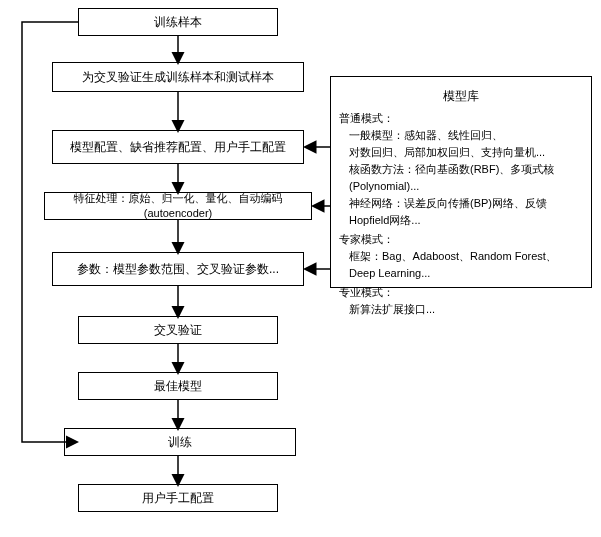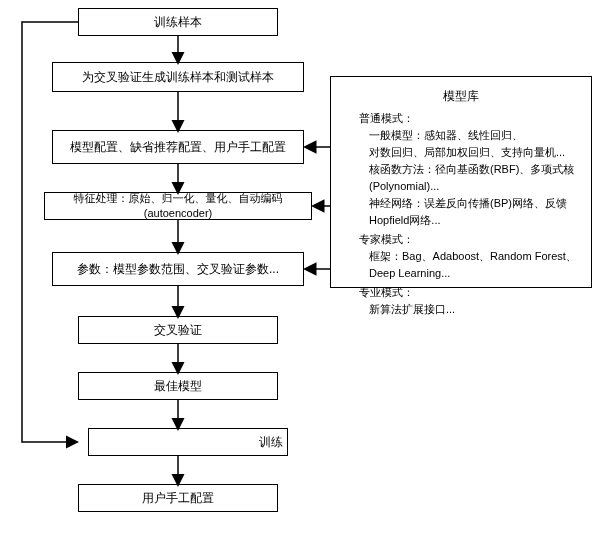--- a/index.html
+++ b/index.html
@@ -39,21 +39,20 @@
     line-height: 1.55;
     text-align: left;
   }
   .panel-title {
     text-align: center;
     font-size: 12px;
     margin-bottom: 4px;
   }
   .sect {
     margin-top: 2px;
-    margin-left: 20px;
   }
   .item {
     padding-left: 10px;
   }
   svg.arrows {
     position: absolute;
     left: 0; top: 0;
     width: 601px;
     height: 537px;
     pointer-events: none;
@@ -78,21 +77,21 @@
     </div>
   <div class="box" style="left:52px; top:252px;width:252px; height:34px;">
       <span>参数：模型参数范围、交叉验证参数...</span>
     </div>
   <div class="box" style="left:78px; top:316px;width:200px; height:28px;">
       <span>交叉验证</span>
     </div>
   <div class="box" style="left:78px; top:372px;width:200px; height:28px;">
       <span>最佳模型</span>
     </div>
-  <div class="box" style="left:88px; top:428px;width:200px; height:28px;justify-content:flex-end;">
+  <div class="box" style="left:64px; top:428px;width:232px; height:28px;">
       <span>训练</span>
     </div>
   <div class="box" style="left:78px; top:484px;width:200px; height:28px;">
       <span>用户手工配置</span>
     </div>
 
   <div class="panel" style="left:330px; top:76px; width:262px; height:212px;">
     <div class="panel-title">模型库</div>
     <div class="sect">
       <div>普通模式：</div>

